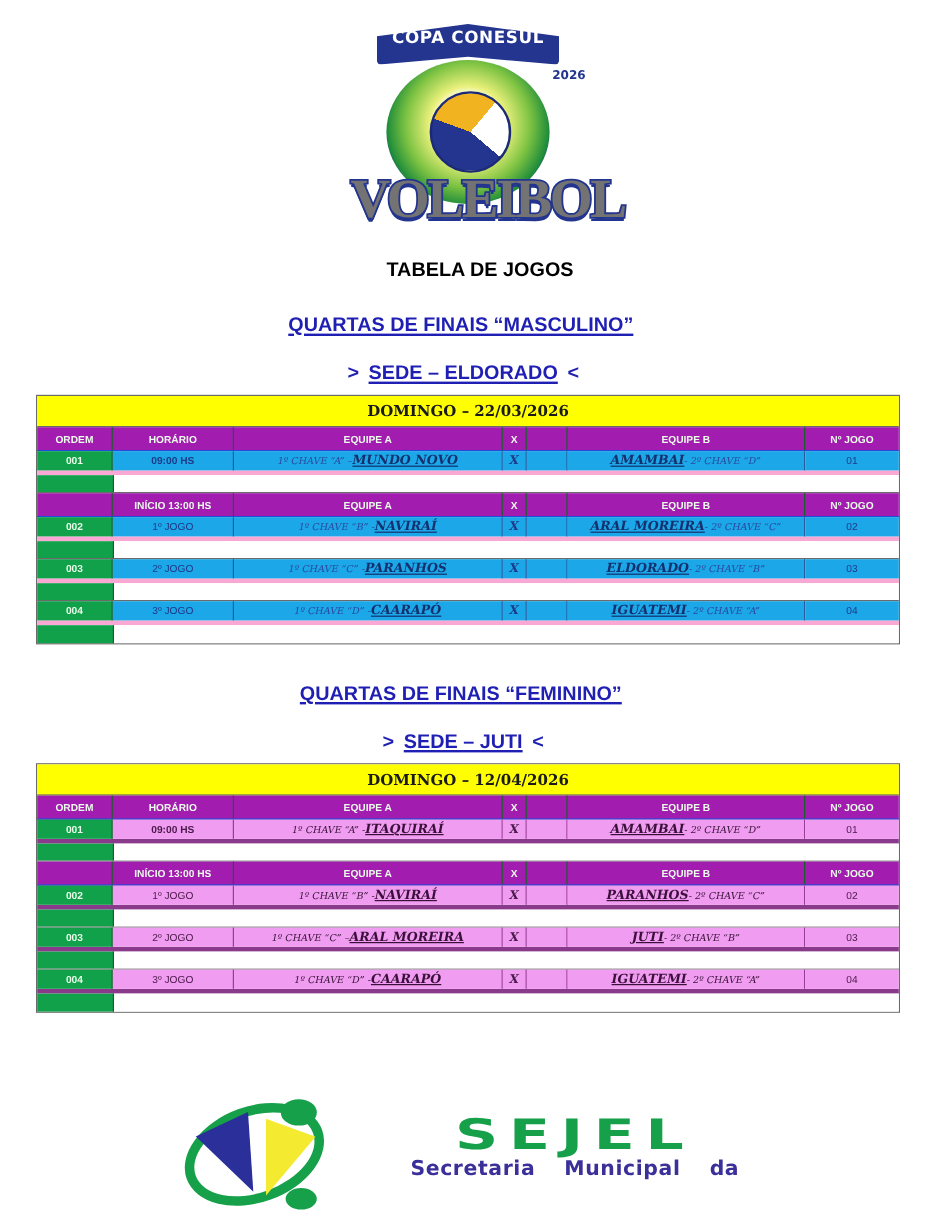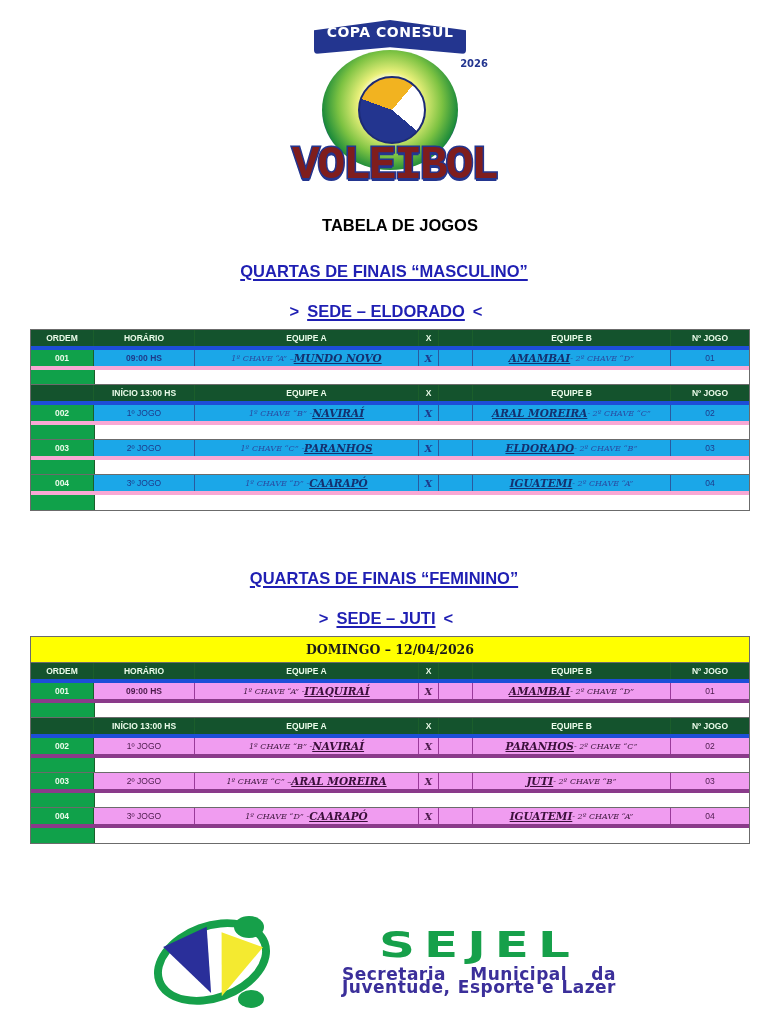--- a/index.html
+++ b/index.html
@@ -11,22 +11,22 @@
     clip-path: polygon(0 30%, 50% 0, 100% 30%, 100% 100%, 50% 80%, 0 100%); }
   .logo-banner-text { position:absolute; left:22px; top:10px; width:152px; text-align:center; color:#fff; font-weight:bold;
     font-size:14px; font-family:"DejaVu Sans", sans-serif; letter-spacing:0.5px; }
   .logo-year { position:absolute; left:0; top:44px; width:196px; text-align:right; color:#23358f; font-weight:bold; font-size:10px;
     font-family:"DejaVu Sans", sans-serif; }
   .logo-ring { position:absolute; left:30px; top:36px; width:136px; height:120px; border-radius:50%;
     background: radial-gradient(circle at 50% 45%, #ffffff 0 26%, #e9f07a 34%, #7cc242 55%, #1b8a3a 72%, #23358f 74%, #23358f 80%, transparent 81%); }
   .logo-ball { position:absolute; left:66px; top:62px; width:64px; height:64px; border-radius:50%;
     background: conic-gradient(from 200deg, #23358f 0 90deg, #f2b320 90deg 200deg, #ffffff 200deg 290deg, #23358f 290deg 360deg);
     border:2px solid #1c2a75; }
-  .logo-word { position:absolute; left:0; top:126px; width:196px; text-align:right; color:#7f1d1d; font-weight:bold;
-    font-size:46px; line-height:52px; font-family:Liberation Mono, monospace; letter-spacing:-2px;
+  .logo-word { position:absolute; left:0; top:126px; width:196px; text-align:right; color:#737373; font-weight:bold;
+    font-size:46px; line-height:52px; font-family:Liberation Serif, serif; letter-spacing:-2px;
     -webkit-text-stroke:3px #23358f; paint-order: stroke fill; text-shadow: 0 3px 0 #23358f; }
 
   
   .title { position:absolute; top:216px; left:0; width:700px; text-align:center; font-weight:bold; font-size:16.5px; color:#000; }
   .title span { position:relative; left:50px; }
   .section-head { position:absolute; left:0; width:768px; text-align:center; font-weight:bold; font-size:16.5px; color:#1f1fb3; }
   .section-head u { text-decoration:underline; text-decoration-thickness:1.5px; text-underline-offset:2px; }
   .sede { position:absolute; left:0; width:772px; text-align:center; font-weight:bold; font-size:16.5px; color:#1f1fb3; }
   .sede .arrow { color:#1f1fb3; margin:0 8px; }
   .sede u { text-decoration:underline; text-decoration-thickness:1.5px; text-underline-offset:2px; }
@@ -35,21 +35,21 @@
   .tbl { position:absolute; left:30px; width:720px; border:1px solid #6b6b6b; box-sizing:border-box; }
   .date-row { height:25px; background:#ffff00; border-bottom:1px solid #6b6b6b; text-align:center;
     font-family:"DejaVu Serif", serif; font-weight:bold; font-size:12.5px; line-height:25px; color:#1a1a1a; }
   .row { display:flex; box-sizing:border-box; }
   .cell { box-sizing:border-box; border-right:1px solid #1b5e2b; display:flex; align-items:center; justify-content:center;
     font-size:8.5px; white-space:nowrap; overflow:hidden; }
   .cell:last-child { border-right:none; }
   .c-ord { width:63px; } .c-hor { width:101px; } .c-eqa { width:224px; } .c-x { width:20px; }
   .c-gap { width:34px; } .c-eqb { width:198px; } .c-num { width:78px; }
 
-  .hdr { height:20px; background:#14532d; color:#e8ffe8; font-weight:bold; border-bottom:4px solid #1d4ed8; }
+  .hdr { height:20px; background:#a21caf; color:#e8ffe8; font-weight:bold; border-bottom:1px solid #1d4ed8; }
   .hdr .cell { color:#eafbe9; font-family:"Liberation Sans", sans-serif; font-size:8.5px; }
 
   .game { height:20px; border-bottom:4px solid #f9a8d4; }
   .game .cell.c-ord { background:#10a14a; color:#eafbe9; font-weight:bold; border-right:1px solid #1b5e2b; }
   .masc .game .cell:not(.c-ord) { background:#1ba7e8; color:#1e3a8a; border-right-color:#2a5aa0; }
   .fem .game .cell:not(.c-ord) { background:#f09cf0; color:#4a1a4a; border-right-color:#9a3a9a; }
   .fem .game { border-bottom-color:#8a3a8a; }
 
   .spacer { height:15px; border-bottom:1px solid #6b6b6b; }
   .spacer .c-ord { background:#10a14a; border-right:1px solid #1b5e2b; }
@@ -98,20 +98,21 @@
 </div>
 
 <div class="title"><span>TABELA DE JOGOS</span></div>
 
 <div class="section-head" style="top:262px;"><u>QUARTAS DE FINAIS “MASCULINO”</u></div>
 <div class="sede" style="top:302px;">
   <span class="arrow">&gt;</span><u>SEDE – ELDORADO</u><span class="arrow">&lt;</span>
 </div>
 
 <div class="tbl masc" style="top:329px;">
+  <div class="date-row">DOMINGO – 22/03/2026</div>
 
   <div class="row hdr">
     <div class="cell c-ord">ORDEM</div>
     <div class="cell c-hor">HORÁRIO</div>
     <div class="cell c-eqa">EQUIPE A</div>
     <div class="cell c-x">X</div>
     <div class="cell c-gap"></div>
     <div class="cell c-eqb">EQUIPE B</div>
     <div class="cell c-num">Nº JOGO</div>
   </div>
@@ -319,14 +320,13 @@
 <div class="sejel-emblem">
   <div class="emb-ring"></div>
   <div class="emb-blue"></div>
   <div class="emb-yellow"></div>
   <div class="emb-dot1"></div>
   <div class="emb-dot2"></div>
 </div>
 <div class="sejel-word">SEJEL</div>
 <div class="sejel-sub">
   <div>Secretaria Municipal da</div>
-  <div>Juventude, Esporte e Lazer</div>
 </div>
 
 </body></html>

